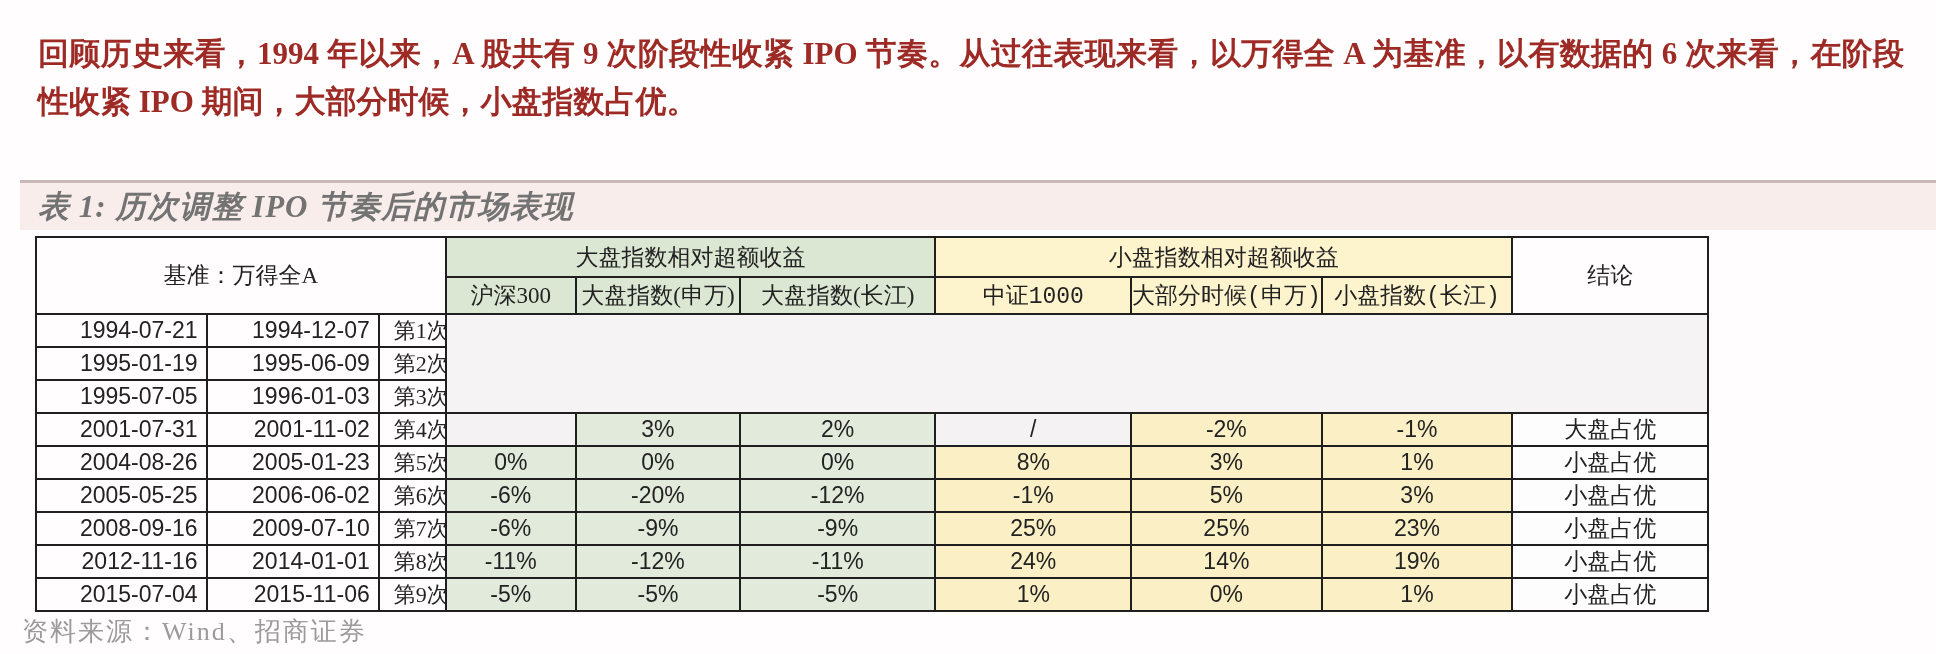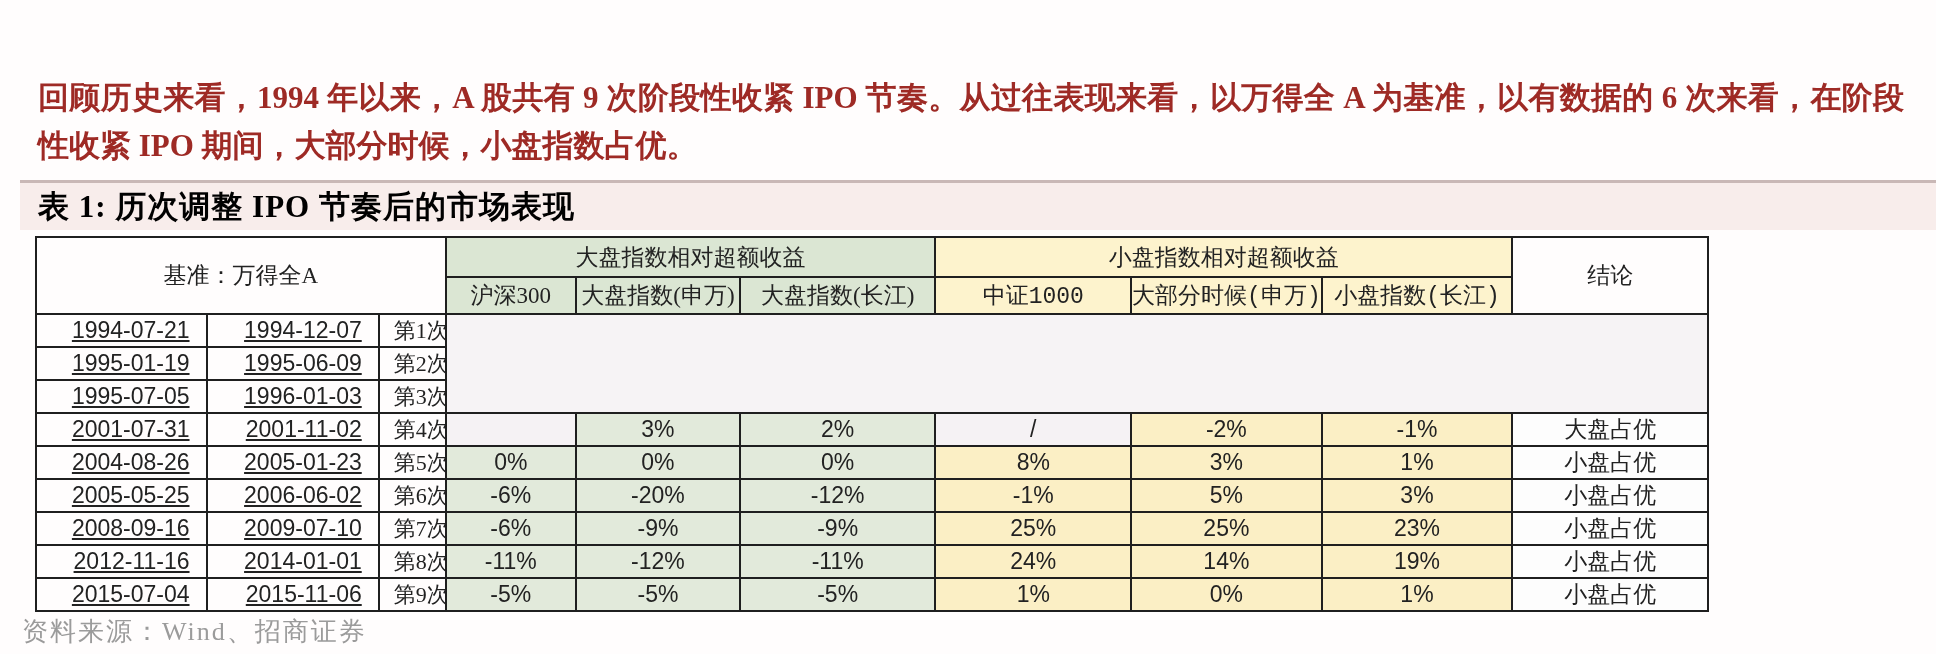--- a/index.html
+++ b/index.html
@@ -4,30 +4,30 @@
 <style>
   * { margin: 0; padding: 0; box-sizing: border-box; }
   html, body { width: 1936px; height: 654px; background: #fffdfd; overflow: hidden; }
   body { font-family: "Liberation Serif", serif; }
 
   .page { width: 1936px; height: 654px; position: relative; }
 
   .intro {
     position: absolute; left: 38px; top: 30px; width: 1866px;
     font-size: 31px; line-height: 48px; font-weight: bold;
-    color: #9e2a25; text-align: justify; margin-top: 44px;
+    color: #9e2a25; text-align: justify;
   }
 
   .title-bar {
     position: absolute; left: 20px; top: 180px; width: 1916px; height: 50px;
     background: #f8edeb; border-top: 3px solid #c9b8b6;
     display: flex; align-items: center; padding-left: 18px;
   }
   .title-bar .title-text {
-    font-size: 31px; font-weight: bold; color: #000000; letter-spacing: 1px;
+    font-size: 31px; font-weight: bold; color: #737373; letter-spacing: 1px; font-style: italic;
   }
 
   table.ipo {
     position: absolute; left: 35px; top: 236px; width: 1674px;
     border-collapse: collapse; table-layout: fixed;
   }
   table.ipo th, table.ipo td {
     border: 2px solid #1f1f1f; overflow: hidden; white-space: nowrap;
     font-weight: normal; color: #222;
   }
@@ -39,21 +39,21 @@
   .cn   { font-family: "Liberation Serif", serif; }
 
   .bg-greenhead  { background: #dbe6d3; }
   .bg-yellowhead { background: #fdf3cd; font-family: Liberation Mono, monospace; }
   .c-green  { background: #e2eadb; }
   .c-yellow { background: #fbefc5; }
   .c-plain  { background: #f5f2f4; }
   .c-white  { background: #fdfdfd; }
   .c-blank  { background: #f6f3f5; }
 
-  td.date { text-align: right; padding-right: 16px; text-decoration: underline; }
+  td.date { text-align: right; padding-right: 8px; }
   td.seq  { text-align: left; padding-left: 14px; font-size: 22px; }
 
   .source {
     position: absolute; left: 22px; top: 614px;
     font-size: 26px; color: #9b9b9b; letter-spacing: 2px;
   }
 </style>
 </head>
 <body>
 

